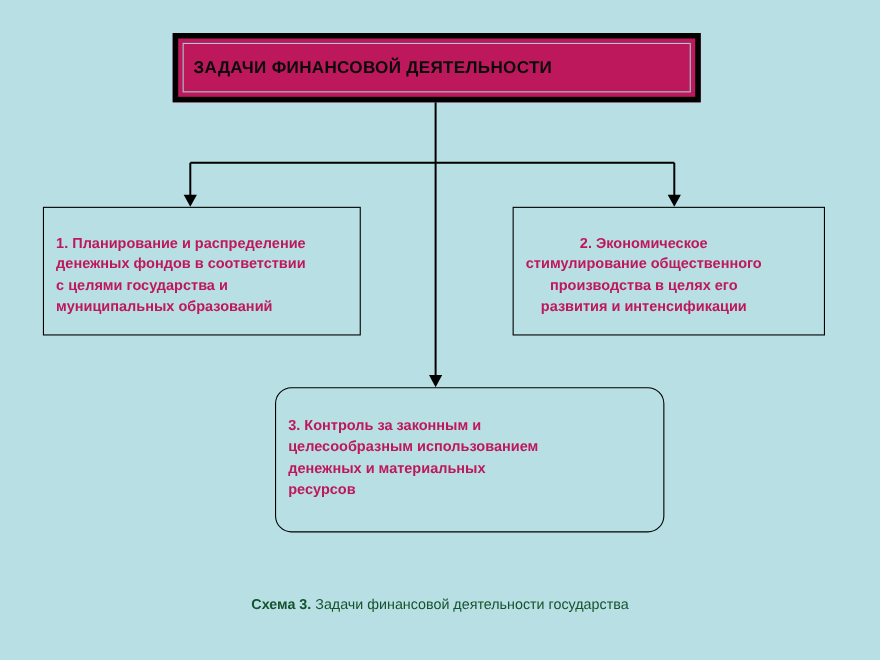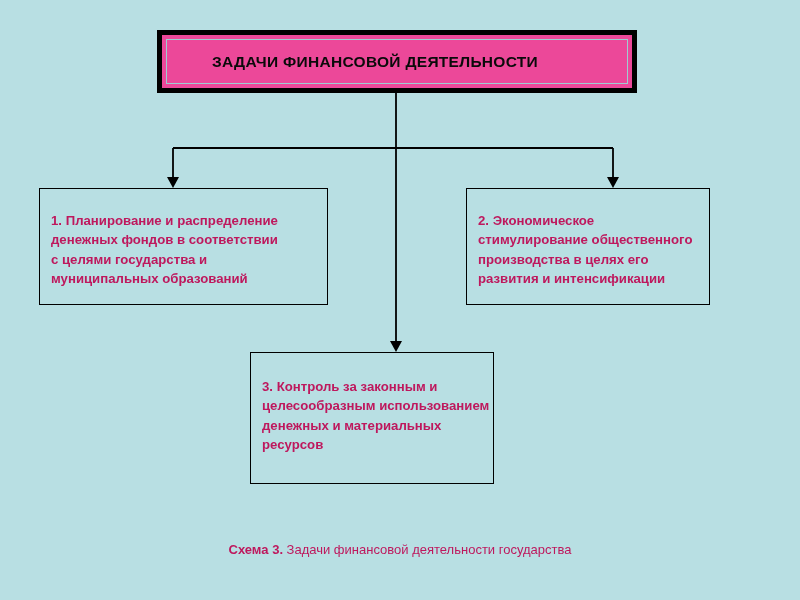--- a/index.html
+++ b/index.html
@@ -32,24 +32,23 @@
   }
   
   .title-box {
     position: absolute;
     left: 157px;
     top: 30px;
     width: 480px;
     height: 63px;
     box-sizing: border-box;
     border: 5px solid #000000;
-    background: #ec4899;
+    background: #be185d;
     display: flex;
     align-items: center;
-    padding-left: 36px;
   }
   .title-box-inner {
     position: absolute;
     left: 4px;
     top: 4px;
     right: 4px;
     bottom: 4px;
     border: 1px solid #9fccd1;
     pointer-events: none;
   }
@@ -83,44 +82,46 @@
     top: 188px;
     width: 289px;
     height: 117px;
   }
   #box-1 .task-text {
     margin: 22px 0 0 11px;
   }
   #box-2 {
     left: 466px;
     top: 188px;
-    width: 244px;
+    width: 284px;
     height: 117px;
+    text-align: center;
   }
   #box-2 .task-text {
     margin: 22px 0 0 11px;
   }
   #box-3 {
     left: 250px;
     top: 352px;
-    width: 244px;
+    width: 354px;
     height: 132px;
+    border-radius: 15px;
   }
   #box-3 .task-text {
     margin: 24px 0 0 11px;
   }
   
   .caption {
     position: absolute;
     left: 0;
     top: 542px;
     width: 800px;
     text-align: center;
     font-size: 13px;
-    color: #be185d;
+    color: #14532d;
   }
   .caption-label {
     font-weight: bold;
   }
   .caption-body {
     font-weight: normal;
   }
 </style>
 </head>
 <body>

